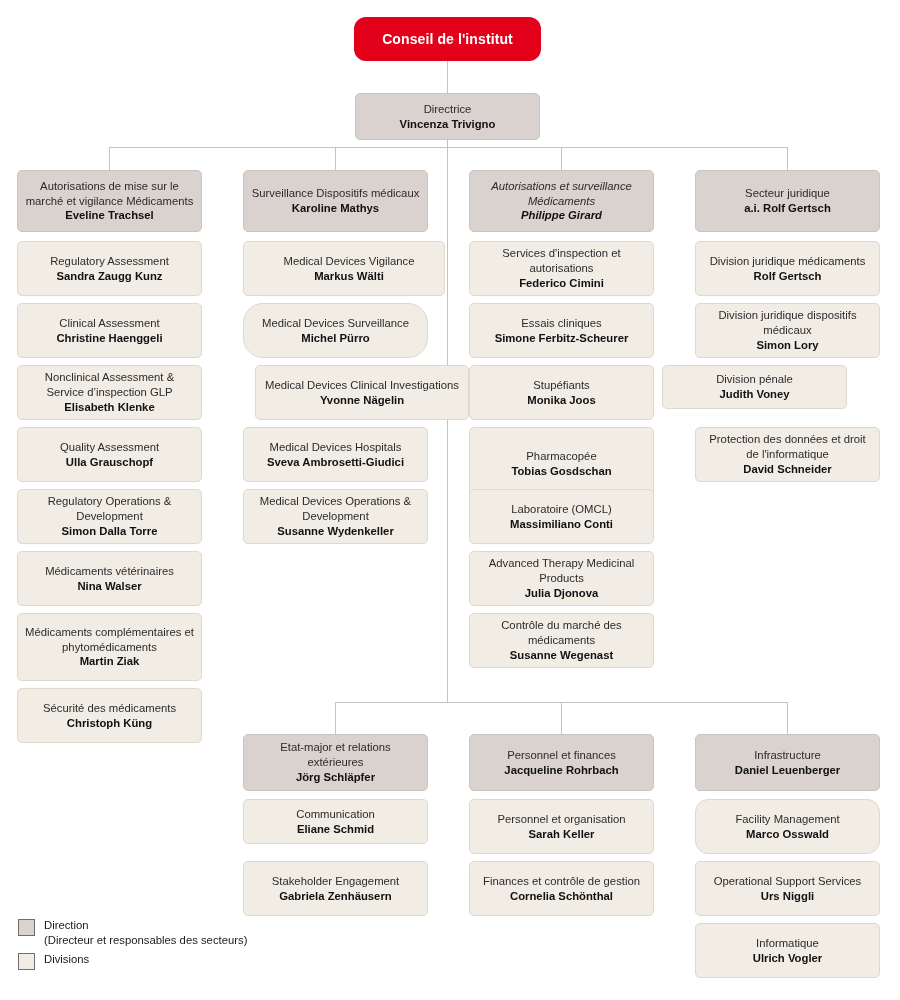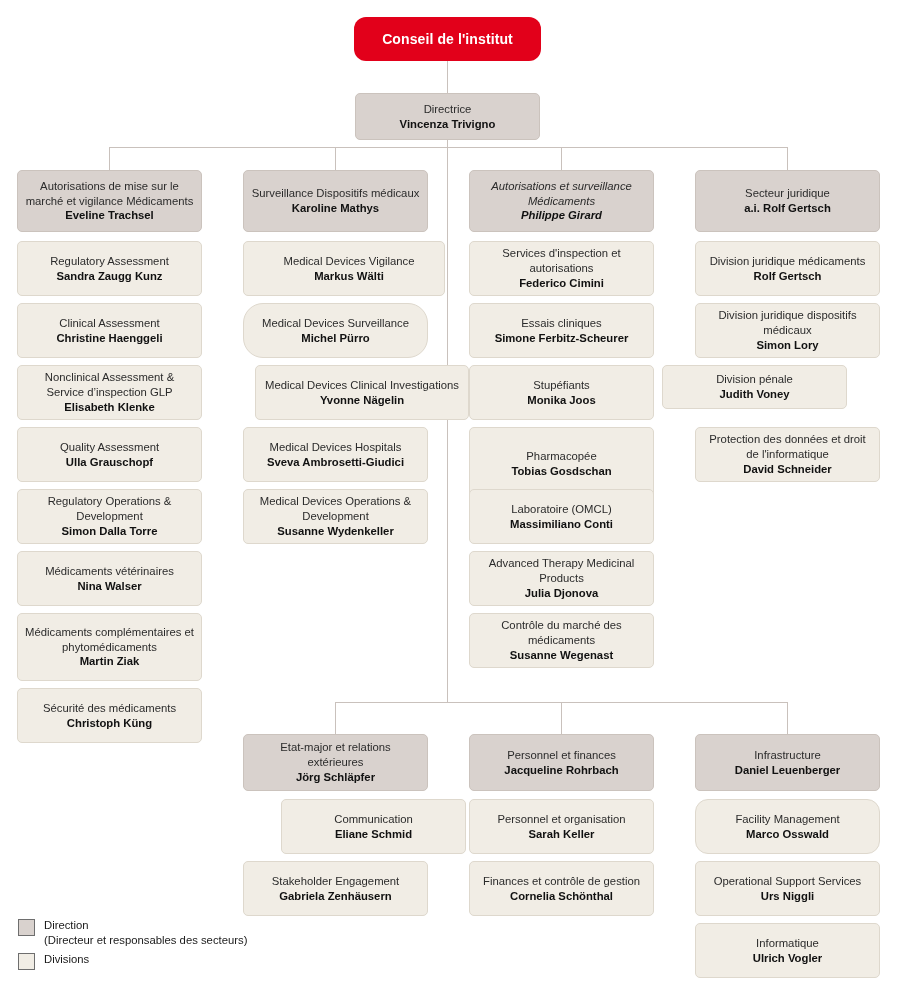--- a/index.html
+++ b/index.html
@@ -252,21 +252,21 @@
   </div>
   <div class="box division" style="left:695px; top:427px; width:185px; height:55px;">
     <span class="unit">Protection des données et droit de l'informatique</span>
     <span class="person">David Schneider</span>
   </div>
 
   <div class="box direction" style="left:243px; top:734px; width:185px; height:57px;">
     <span class="unit">Etat-major et relations extérieures</span>
     <span class="person">Jörg Schläpfer</span>
   </div>
-  <div class="box division" style="left:243px; top:799px; width:185px; height:55px;margin-left:38px;">
+  <div class="box division" style="left:243px; top:799px; width:185px; height:45px;">
     <span class="unit">Communication</span>
     <span class="person">Eliane Schmid</span>
   </div>
   <div class="box division" style="left:243px; top:861px; width:185px; height:55px;">
     <span class="unit">Stakeholder Engagement</span>
     <span class="person">Gabriela Zenhäusern</span>
   </div>
 
   <div class="box direction" style="left:469px; top:734px; width:185px; height:57px;">
     <span class="unit">Personnel et finances</span>

